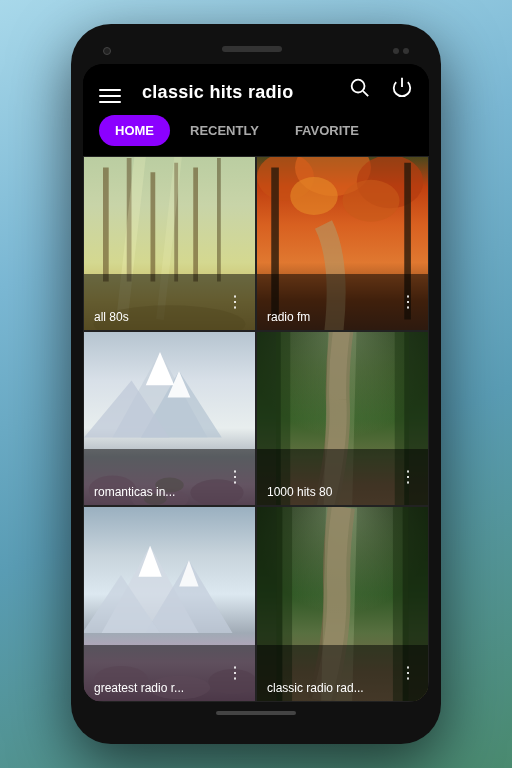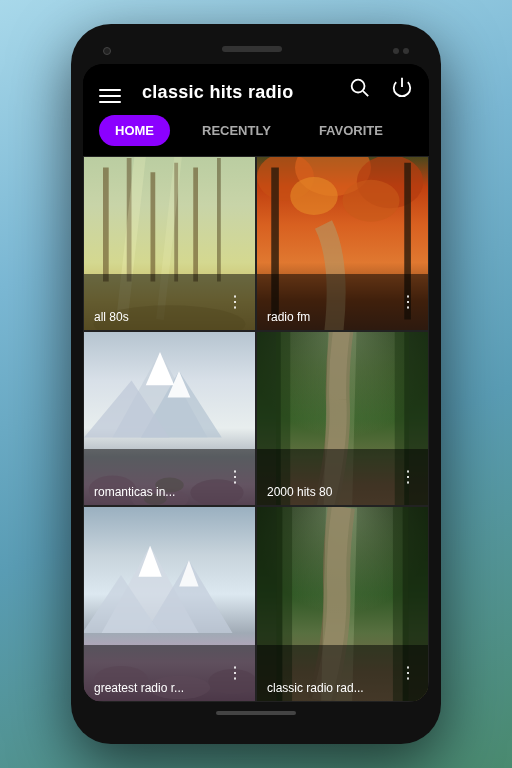--- a/index.html
+++ b/index.html
@@ -103,21 +103,21 @@
       color: #fff;
       font-size: 20px;
       cursor: pointer;
     }
 
     
     .tabs {
       background: #000;
       display: flex;
       padding: 0 16px 10px;
-      gap: 16px;
+      gap: 4px;
       flex-shrink: 0;
     }
     .tab {
       padding: 8px 16px;
       font-size: 13px;
       font-weight: bold;
       cursor: pointer;
       border-radius: 20px;
       color: #aaa;
     }
@@ -355,21 +355,21 @@
           <rect x="155" y="0" width="25" height="200" fill="rgba(20,40,15,0.7)"></rect>
           <rect x="20" y="0" width="15" height="200" fill="rgba(30,55,20,0.5)"></rect>
           <rect x="145" y="0" width="15" height="200" fill="rgba(30,55,20,0.5)"></rect>
 
           <path d="M70 200 Q88 130 85 80 Q84 40 90 0" stroke="rgba(130,110,80,0.7)" stroke-width="25" fill="none"></path>
           <path d="M70 200 Q88 130 85 80 Q84 40 90 0" stroke="rgba(150,130,100,0.5)" stroke-width="18" fill="none"></path>
 
           <line x1="90" y1="0" x2="85" y2="200" stroke="rgba(220,230,180,0.15)" stroke-width="30"></line>
         </svg>
         <div class="grid-overlay">
-          <span class="grid-label">2000 hits 80</span>
+          <span class="grid-label">1000 hits 80</span>
           <span class="dots-menu">⋮</span>
         </div>
       </div>
 
       <div class="grid-item">
         <svg class="grid-canvas" viewBox="0 0 180 200" preserveAspectRatio="xMidYMid slice">
           <defs>
             <linearGradient id="g5" x1="0" y1="0" x2="0" y2="1">
               <stop offset="0%" stop-color="#9ab0c0"></stop>
               <stop offset="25%" stop-color="#c8d4dc"></stop>

